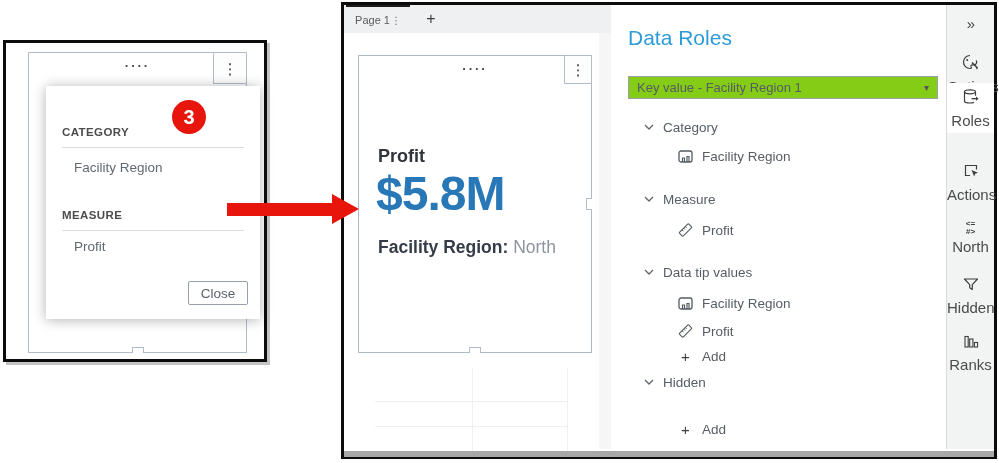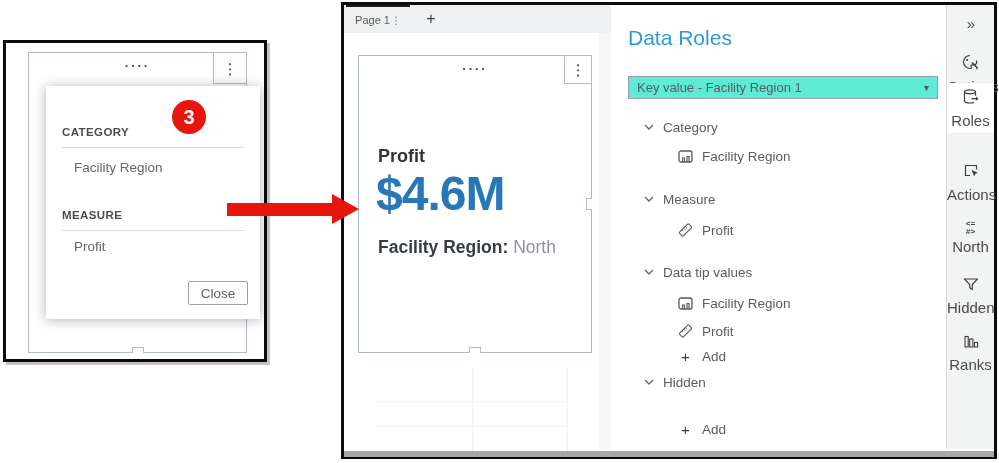--- a/index.html
+++ b/index.html
@@ -61,21 +61,21 @@
   .kv-caption .cap-value { color:#8e949d; }
 
   .grid-line { position:absolute; background:#f0f0f0; }
   .vscroll { position:absolute; left:255px; top:28px; width:12px; height:416px; background:#f6f6f7; }
   .hscrollbar { position:absolute; left:0; top:446px; width:650px; height:6px; background:#a8a8a8; }
 
   
   .panel { position:absolute; left:267px; top:0; width:335px; height:444px; background:#fff; }
   .panel-title { position:absolute; left:17px; top:21px; font-size:21px; color:#2d9bd7; }
   .role-select { position:absolute; left:17px; top:71px; width:310px; height:23px;
-    background:#5eead4; border:1px solid #9aa0a7; display:flex; align-items:center; }
+    background:#84cc16; border:1px solid #9aa0a7; display:flex; align-items:center; }
   .role-select-label { font-size:13px; color:#565c63; padding-left:8px; flex:1;
     white-space:nowrap; overflow:hidden; }
   .role-select-caret { font-size:10px; color:#555; padding-right:8px; }
 
   .sec-row { position:absolute; left:33px; display:flex; align-items:center; gap:9px; }
   .sec-label { font-size:13.5px; color:#575d64; }
   .item-row { position:absolute; left:67px; display:flex; align-items:center; gap:9px; }
   .item-label { font-size:13.5px; color:#575d64; }
   .plus-glyph { font-size:15px; color:#3e3e3e; width:15px; text-align:center; line-height:1; }
   .item-icon { display:inline-flex; width:15px; justify-content:center; }
@@ -138,21 +138,21 @@
     </div>
 
     <div class="kv-obj-right">
       <div class="obj-header">
         <span class="drag-dots">····</span>
         <span class="kebab-box" style="width:28px;height:29px">
             <span>⋮</span>
           </span>
       </div>
       <div class="kv-title">Profit</div>
-      <div class="kv-value">$4.6M</div>
+      <div class="kv-value">$5.8M</div>
       <div class="kv-caption">
         <span class="cap-label">Facility Region:</span>
         <span class="cap-value">North</span>
       </div>
       <span class="right-notch"></span>
       <span class="bottom-notch"></span>
     </div>
 
     <div class="grid-line" style="left:128px;top:363px;width:1px;height:87px"></div>
     <div class="grid-line" style="left:223px;top:363px;width:1px;height:87px"></div>

